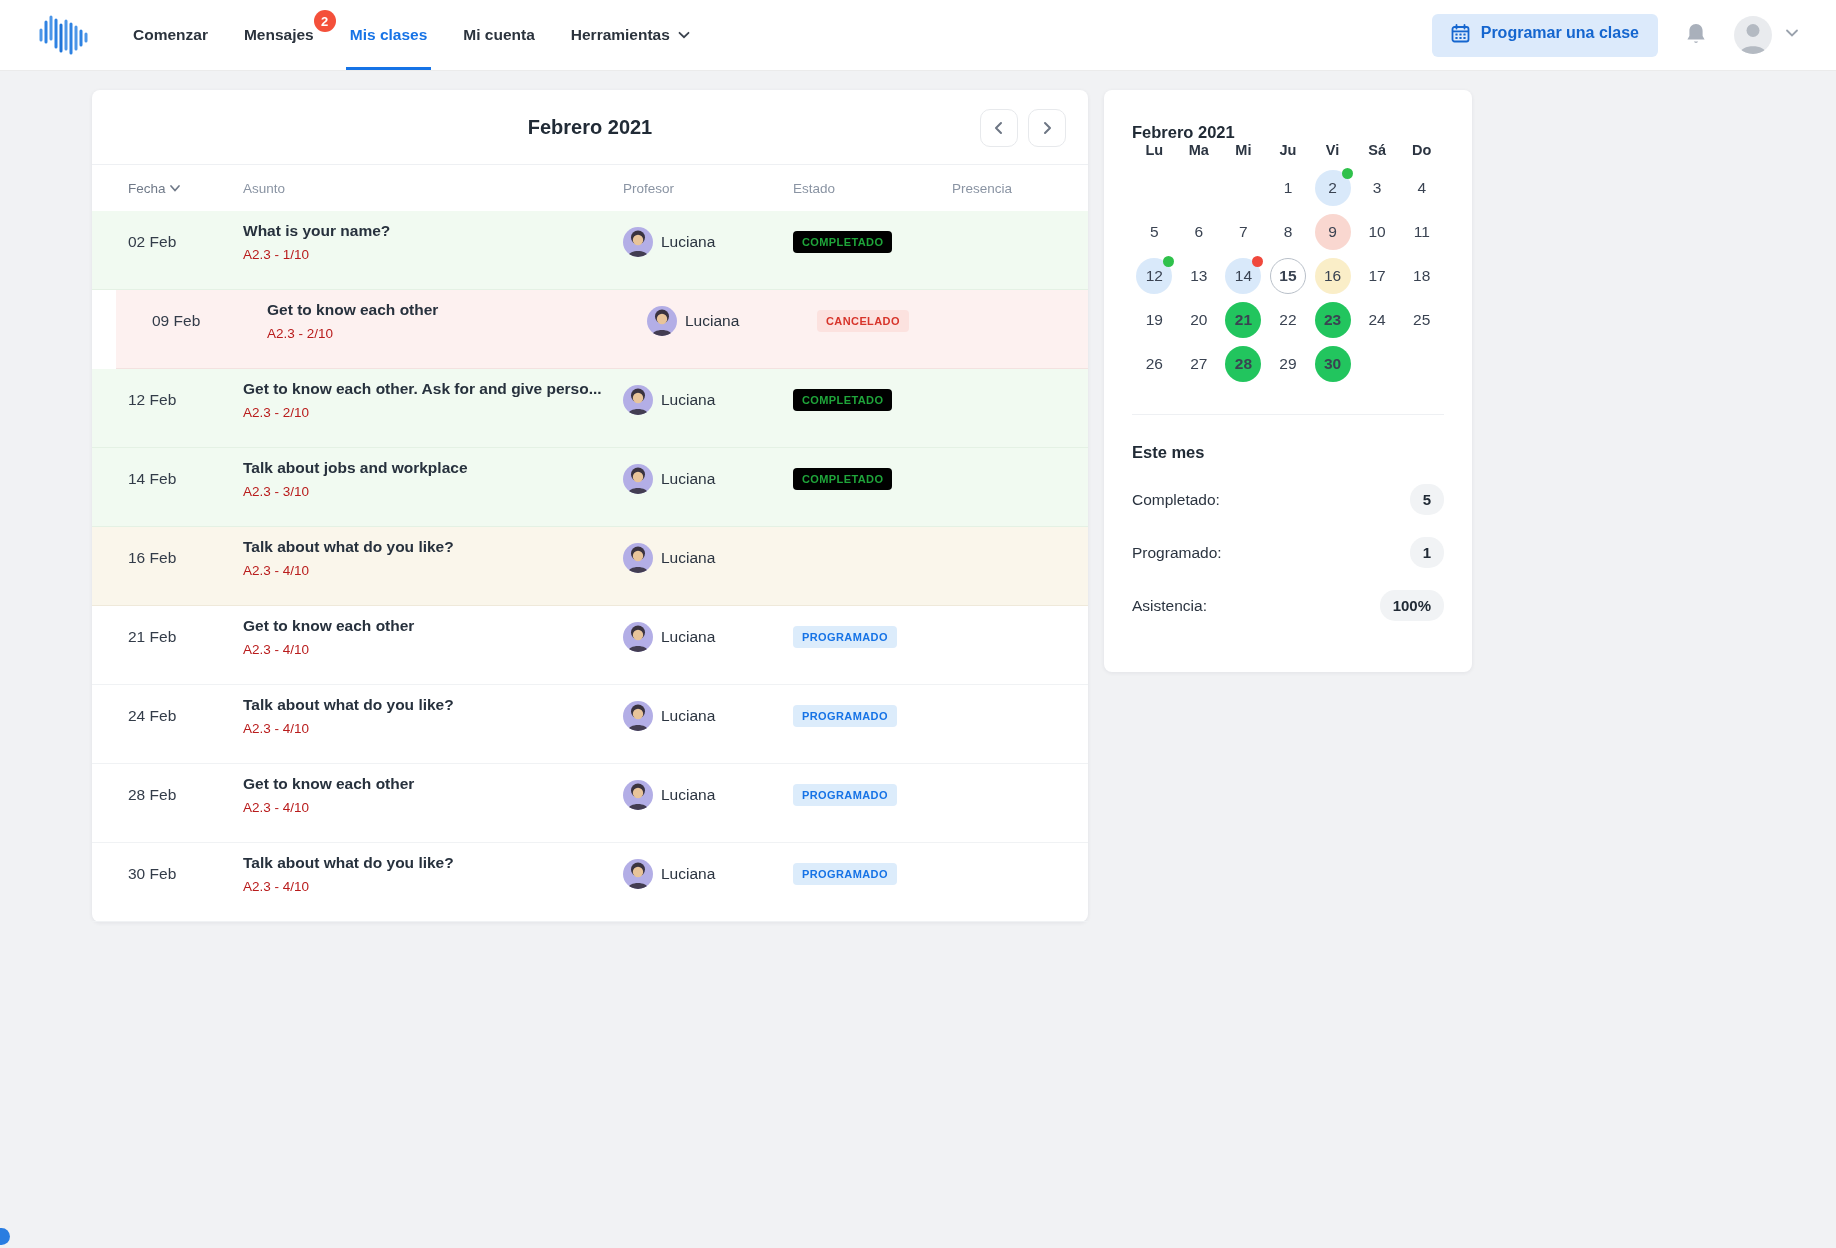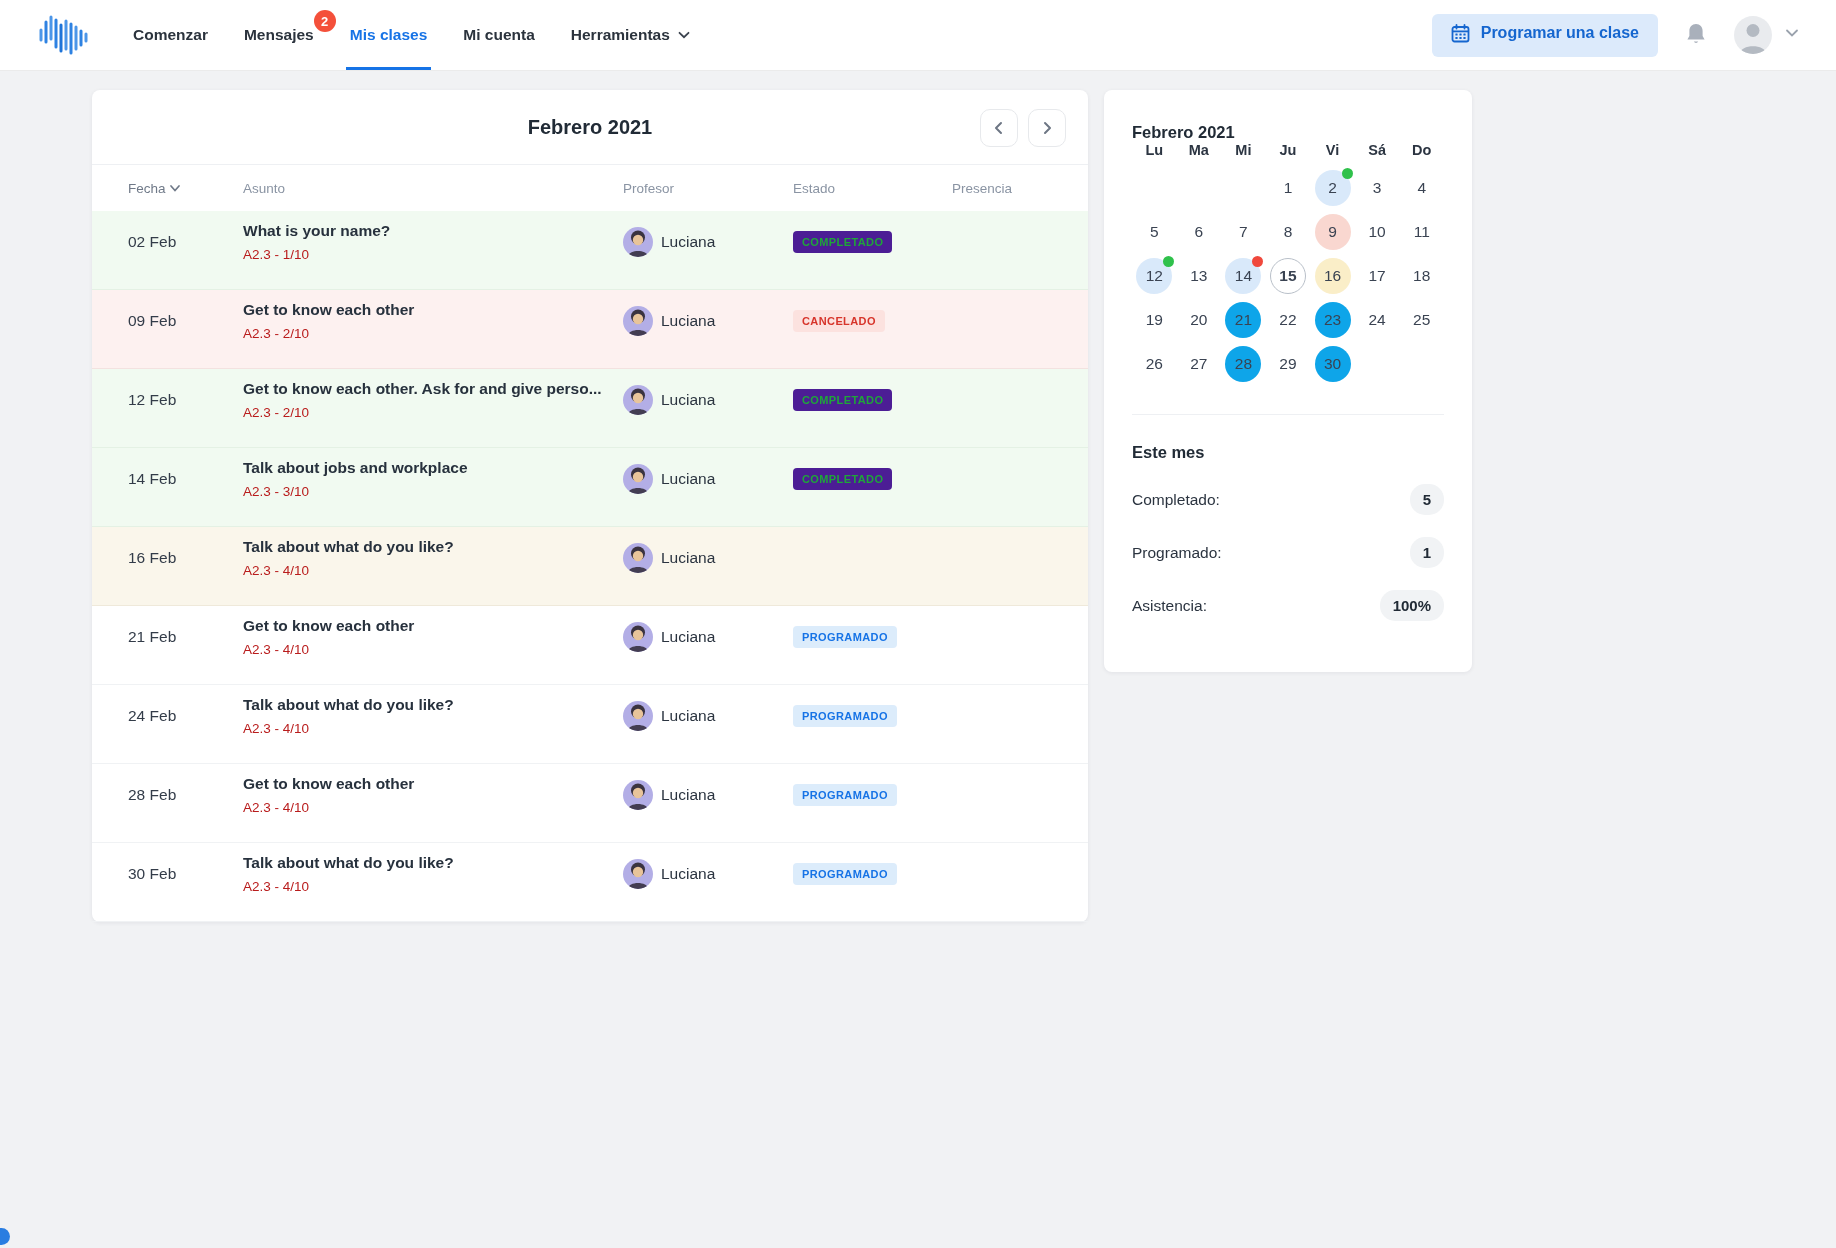--- a/index.html
+++ b/index.html
@@ -67,33 +67,33 @@
     color:#8a94a3; font-size:13.5px;
   }
   .th-fecha { display:flex; align-items:center; gap:2px; cursor:pointer; color:#6f7988; }
   .row {
     display:grid; grid-template-columns:115px 380px 170px 159px 1fr;
     padding:0 24px 16px 36px; height:79px; align-items:center;
     border-bottom:1px solid #f0f2f4; cursor:pointer;
   }
   .row:last-child { border-bottom:1px solid #f0f2f4; }
   .bg-green { background:#f1faf1; border-bottom-color:#e4f1e4; }
-  .bg-red   { background:#fdf1f0; border-bottom-color:#f3e2e0; }
+  .bg-red   { background:#fdf1f0; border-bottom-color:#f3e2e0;margin-left:24px; }
   .bg-cream { background:#faf6eb; border-bottom-color:#efe9da; }
   .cell-date { font-size:15.5px; color:#333c49; }
   .subj-title { font-size:15.5px; font-weight:600; color:#27313d; }
   .subj-sub { font-size:13.5px; color:#b91c1c; margin-top:7px; }
   .cell-teacher { display:flex; align-items:center; gap:8px; }
   .t-avatar { width:30px; height:30px; border-radius:50%; overflow:hidden; flex:none; }
   .t-name { font-size:15.5px; color:#2b3440; }
   .badge {
     display:inline-block; font-size:11px; font-weight:bold; letter-spacing:.4px;
     padding:5px 9px; border-radius:4px;
   }
-  .badge.completed { color:#1fa53a; background:#4c1d95;text-align:center; }
+  .badge.completed { color:#1fa53a; background:#000000;text-align:center; }
   .badge.cancelled { color:#d7342a; background:#fce2df; }
   .badge.scheduled { color:#1673e6; background:#dcecfb; }
   .presence-dot { width:13px; height:13px; border-radius:50%; margin-left:12px; }
   .pd-green { background:#33c64e; }
   .pd-red { background:#f64c4c; }
   
   .cal-card { width:368px; padding:33px 28px 30px; height:582px; }
   .cal-title { font-size:16.5px; font-weight:bold; color:#212b36; }
   .cal-week-head {
     display:grid; grid-template-columns:repeat(7,1fr); 
@@ -105,21 +105,21 @@
     font-size:15.5px; color:#3a4352;
   }
   .c-mark {
     width:36px; height:36px; border-radius:50%; display:flex; align-items:center;
     justify-content:center; position:relative; cursor:pointer;
   }
   .c-plain { cursor:pointer; }
   .m-blue { background:#d9e9fa; }
   .m-pink { background:#f9d7d0; }
   .m-yellow { background:#faeec8; }
-  .m-green { background:#0ea5e9; }
+  .m-green { background:#22c55e;font-weight:bold; }
   .m-today { border:1px solid #b9c0c9; background:#fff; font-weight:bold; }
   .cal-dot { position:absolute; top:-2px; right:-2px; width:11px; height:11px; border-radius:50%; }
   .cd-green { background:#2fc14b; }
   .cd-red { background:#f0483c; }
   .cal-divider { border-top:1px solid #eef0f3; margin-top:28px; }
   .month-title { font-size:16.5px; font-weight:bold; color:#212b36; margin-top:28px; }
   .stat-row { display:flex; align-items:center; justify-content:space-between; margin-top:22px; }
   .stat-label { font-size:15.5px; color:#2b3440; }
   .stat-pill {
     background:#f1f3f5; border-radius:15px; padding:7px 13px; font-size:15px;

